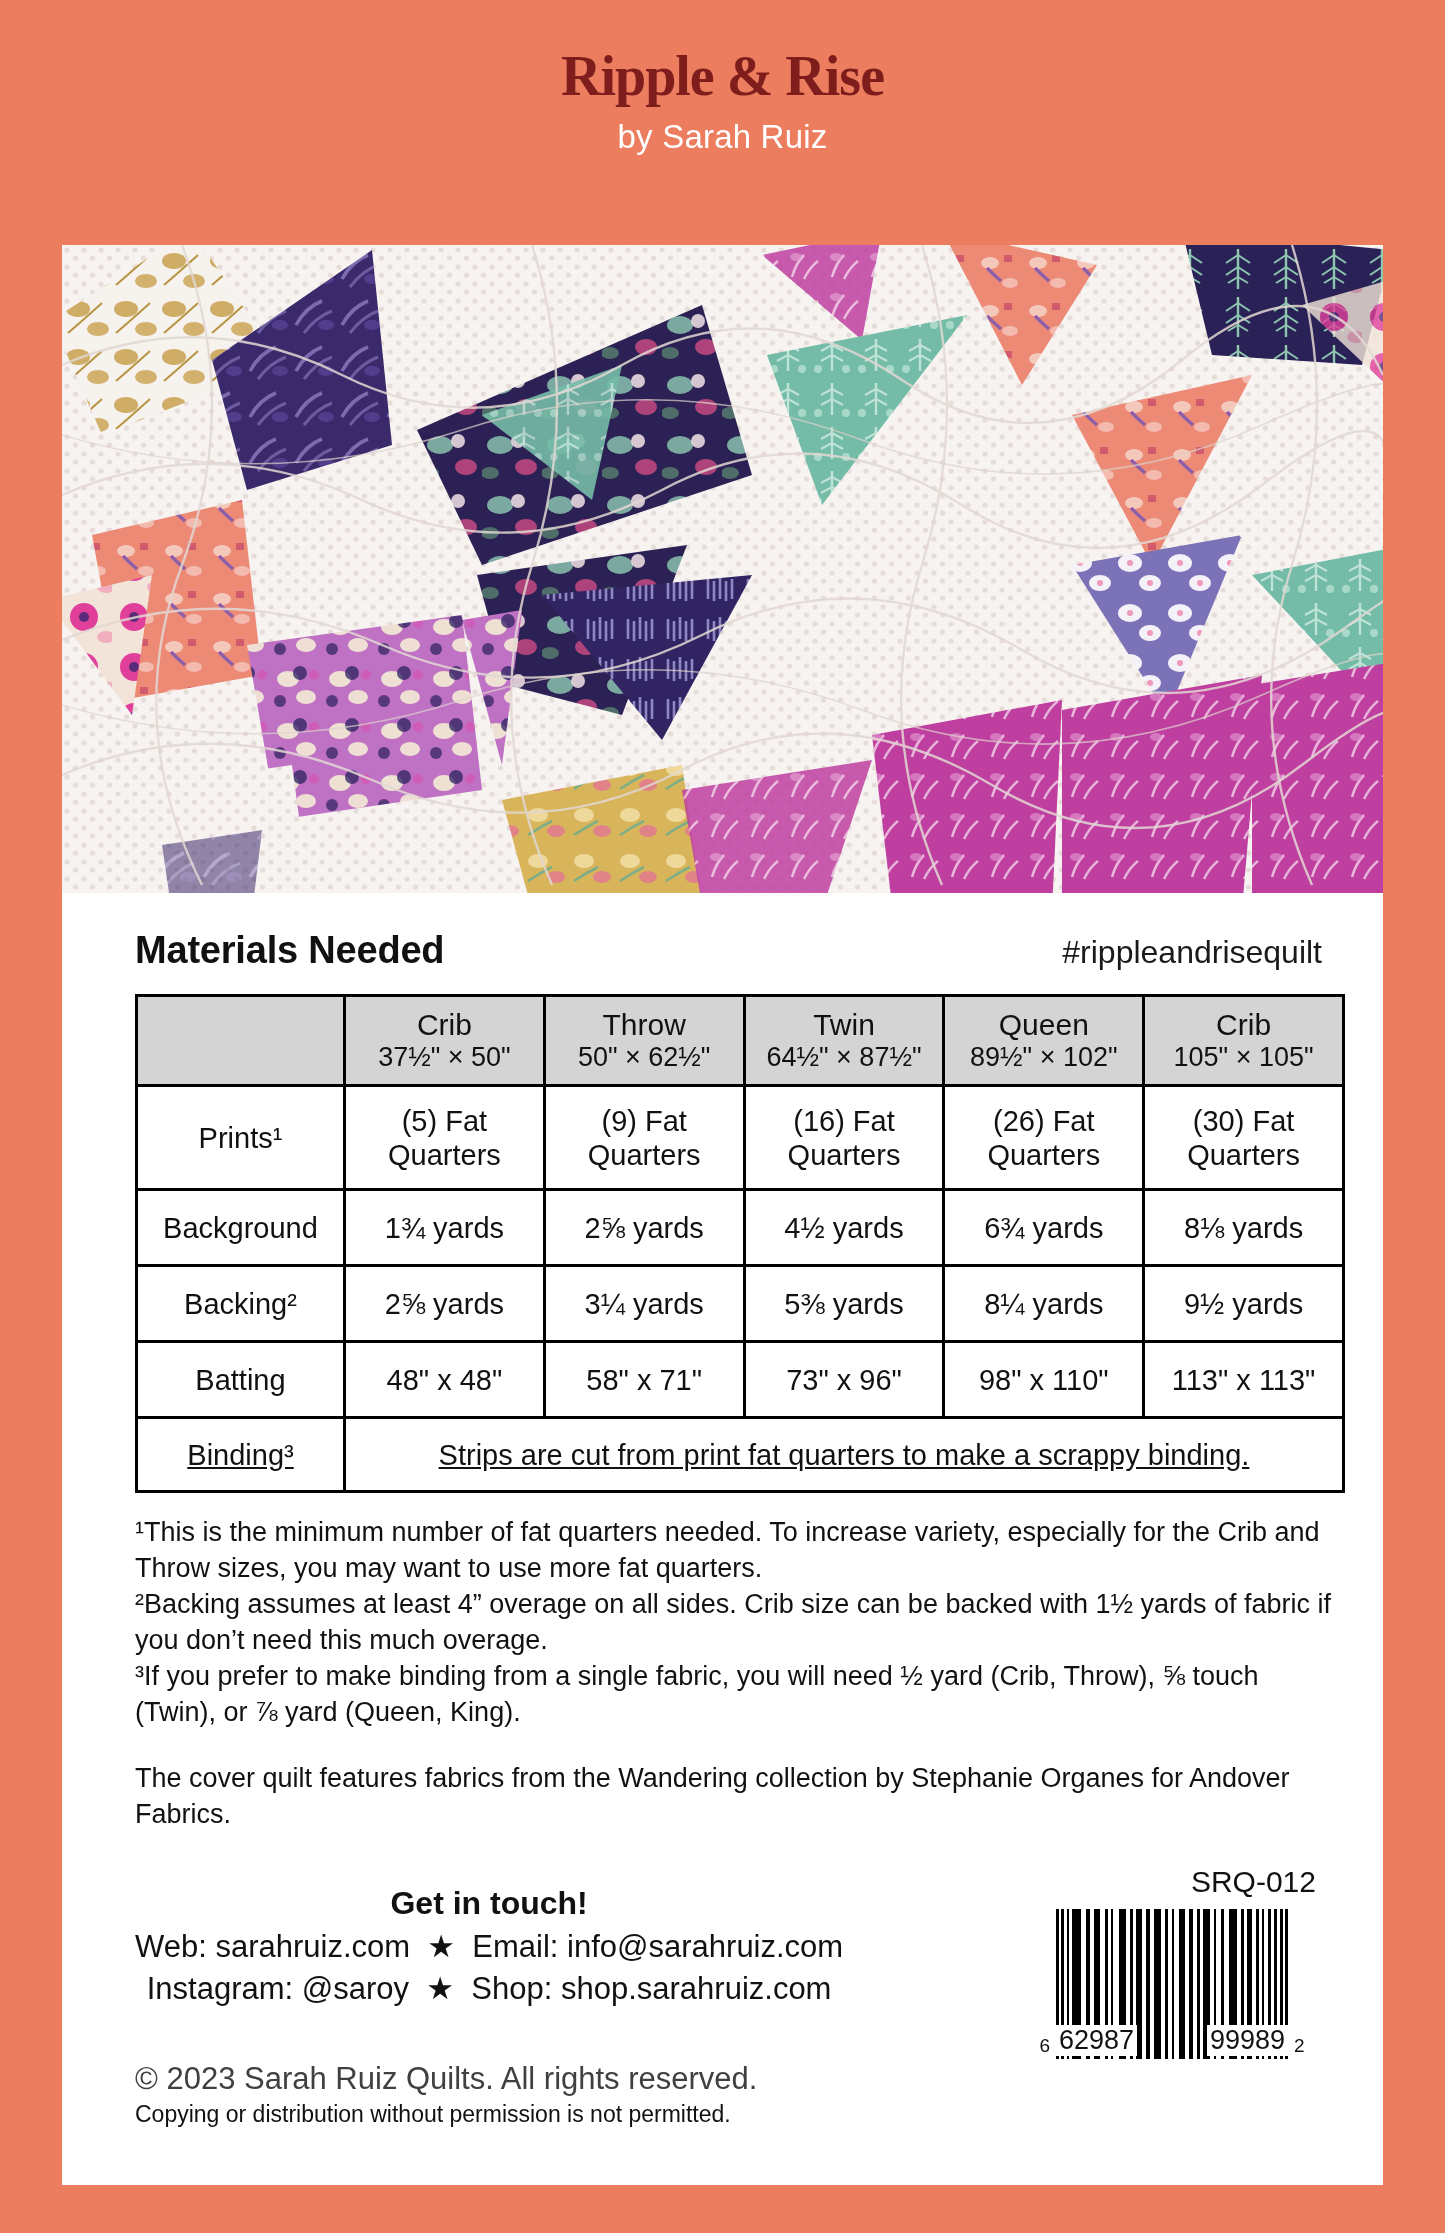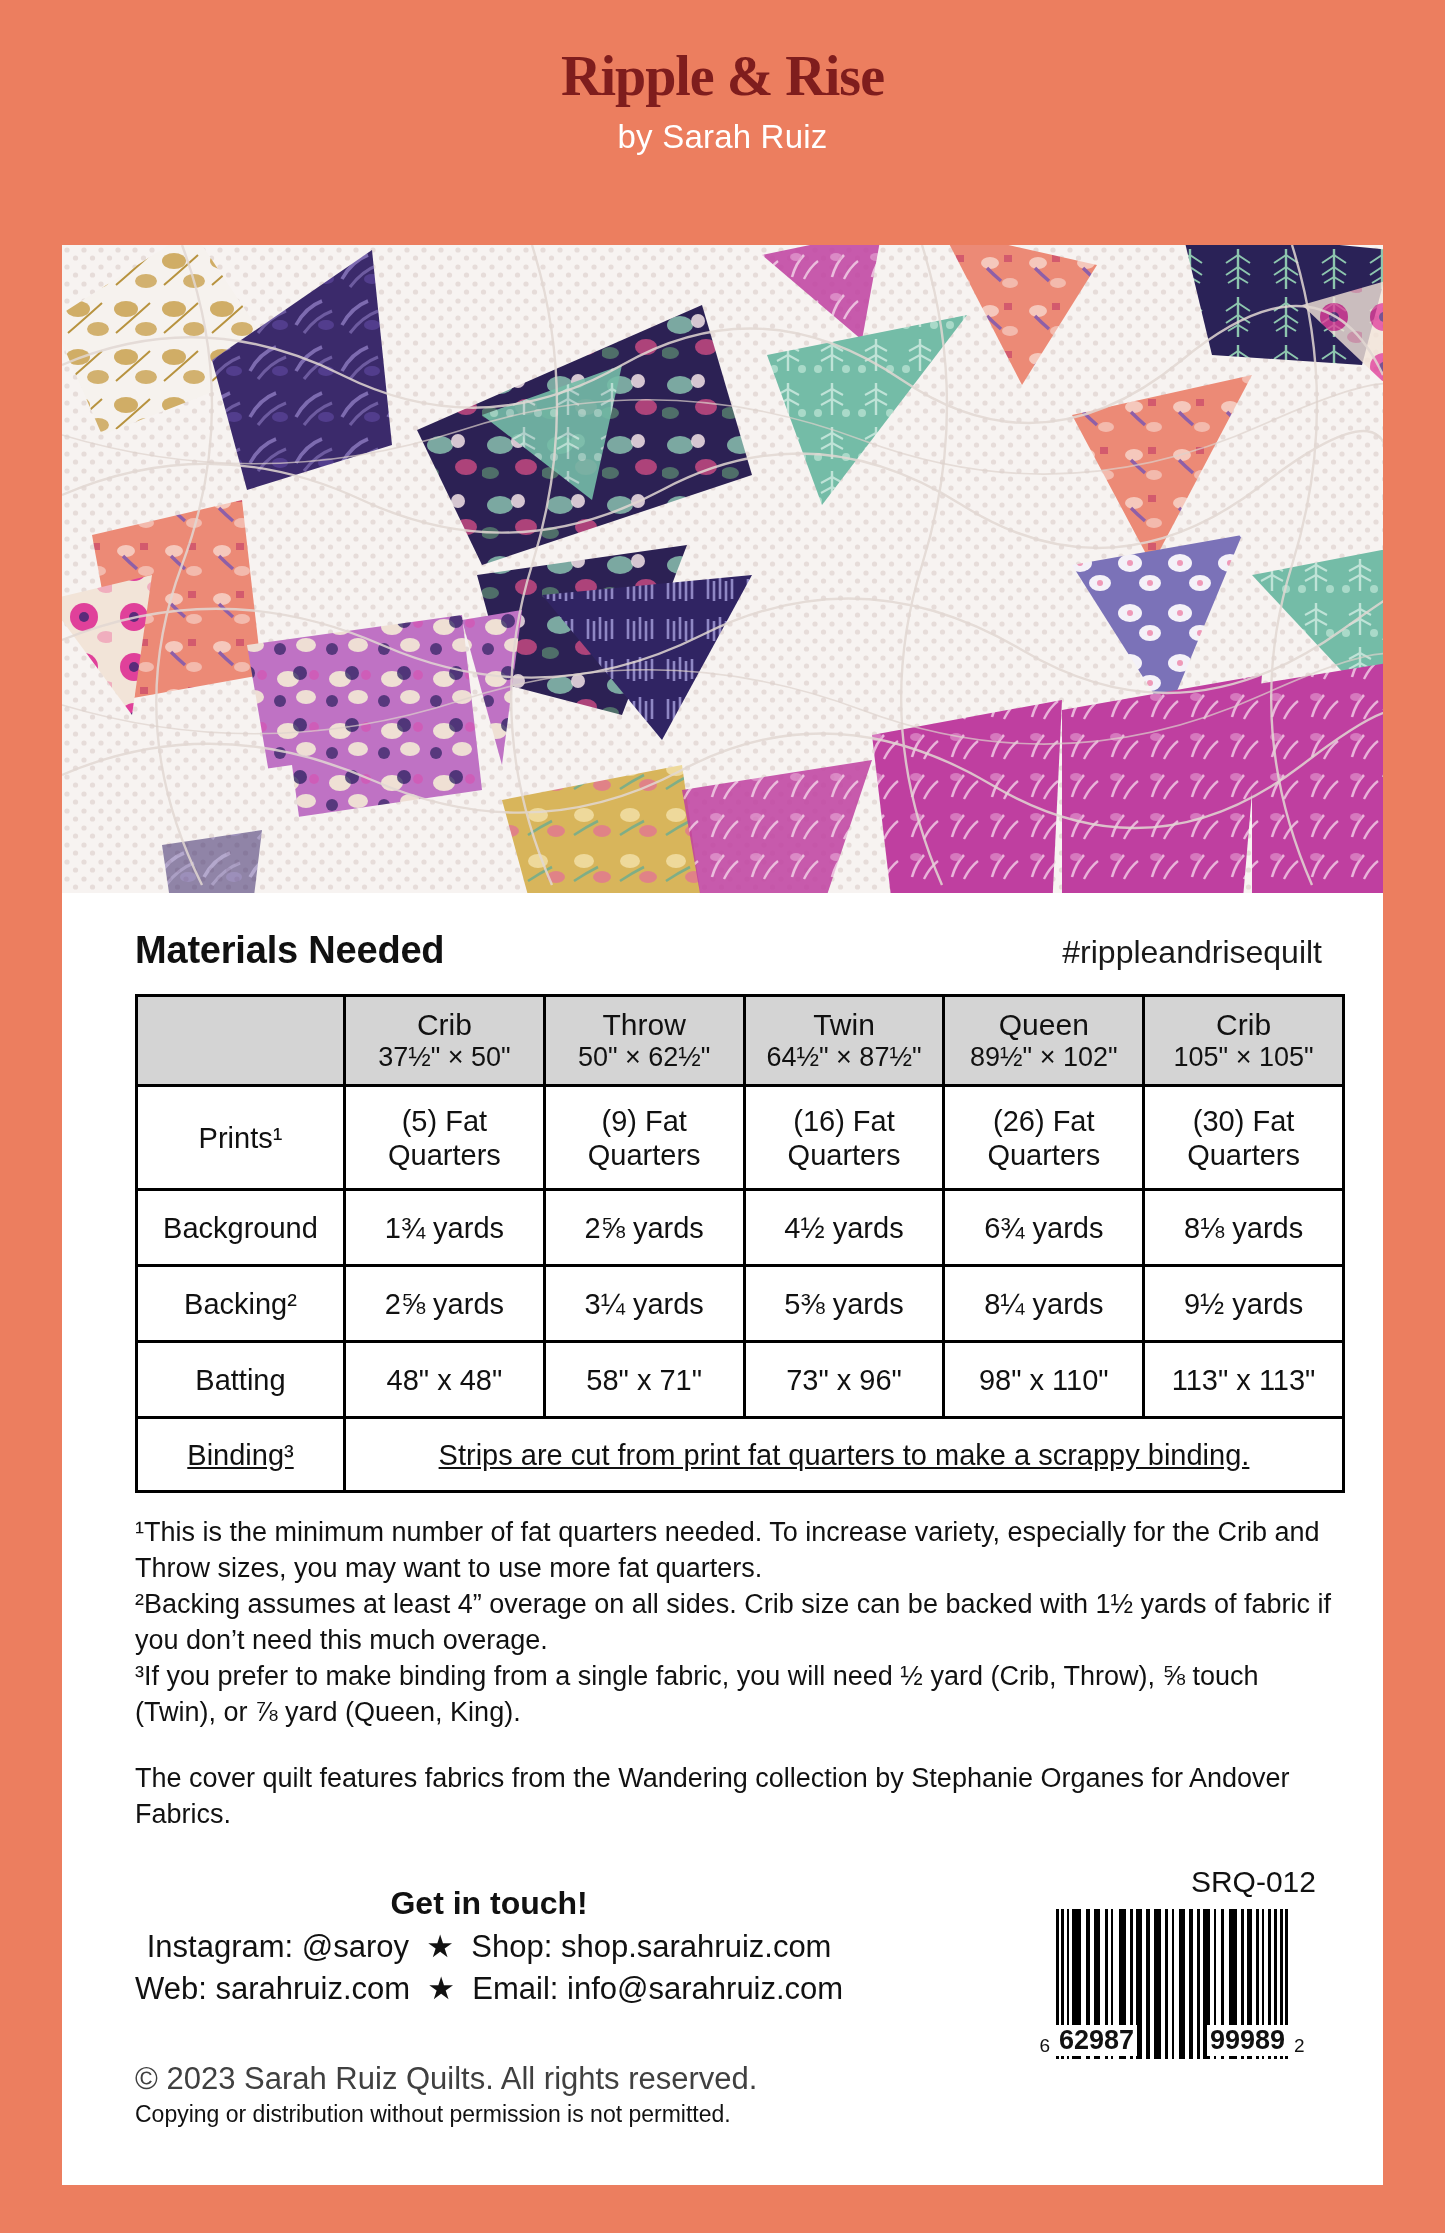--- a/index.html
+++ b/index.html
@@ -181,21 +181,20 @@
   .bc-bars { height: 150px; margin: 0 6px; }
   .bc-digits {
     display: flex;
     justify-content: center;
     gap: 70px;
     font-size: 27px;
     color: #111;
     margin-top: -34px;
     position: relative;
     z-index: 3;
-    font-weight: bold;
   }
   .bc-digits span { background: #fff; padding: 0 3px; }
 </style>
 </head>
 <body>
 
 <div class="header">
   <div class="title">Ripple &amp; Rise</div>
   <div class="byline">by Sarah Ruiz</div>
 </div>
@@ -422,22 +421,22 @@
       <p>²Backing assumes at least 4” overage on all sides. Crib size can be backed with 1½ yards of fabric if you don’t need this much overage.</p>
       <p>³If you prefer to make binding from a single fabric, you will need ½ yard (Crib, Throw), ⅝ touch (Twin), or ⅞ yard (Queen, King).</p>
     </div>
 
     <div class="collection">The cover quilt features fabrics from the Wandering collection by Stephanie Organes for Andover Fabrics.</div>
 
     <div class="bottom">
 
       <div class="contact">
         <div class="contact-head">Get in touch!</div>
+        <div class="contact-line">Web: sarahruiz.com  ★  Email: info@sarahruiz.com</div>
         <div class="contact-line">Instagram: @saroy  ★  Shop: shop.sarahruiz.com</div>
-        <div class="contact-line">Web: sarahruiz.com  ★  Email: info@sarahruiz.com</div>
       </div>
 
       <div class="copyright">
         <div class="copy-main">© 2023 Sarah Ruiz Quilts. All rights reserved.</div>
         <div class="copy-sub">Copying or distribution without permission is not permitted.</div>
       </div>
 
       <div class="barcode-block">
         <div class="sku">SRQ-012</div>
         <div class="barcode-row">

